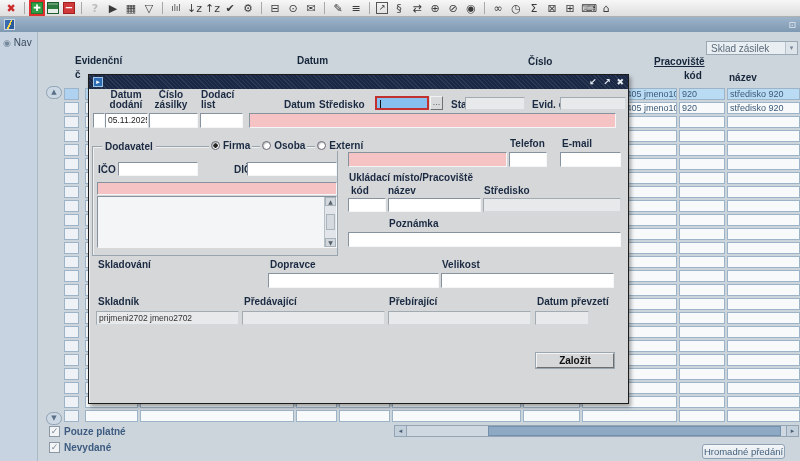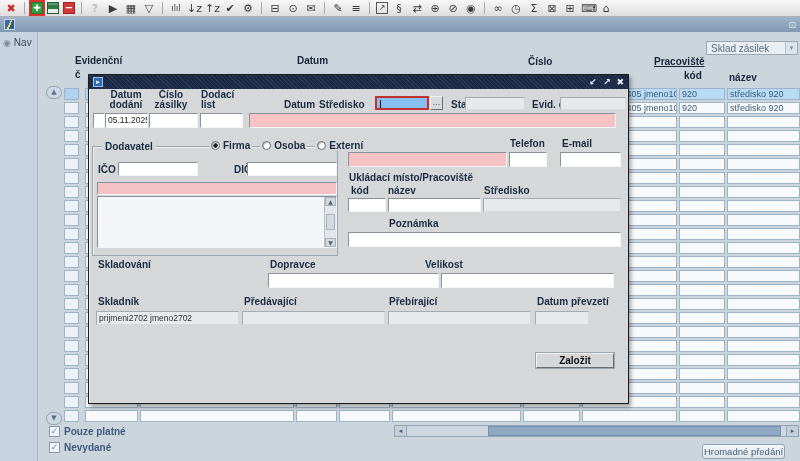--- a/index.html
+++ b/index.html
@@ -594,21 +594,21 @@
       <div class="fld" style="left:259px; top:109px; width:38px; height:14px;"></div>
       <div class="fld" style="left:299px; top:109px; width:93px; height:14px;"></div>
       <div class="fld ro" style="left:394px; top:109px; width:138px; height:14px;"></div>
 
       <span class="dlg-label" style="left:260px; top:130px;margin-left:40px;">Poznámka</span>
       <div class="fld" style="left:259px; top:143px; width:273px; height:15px;"></div>
 
       <span class="dlg-label" style="left:9px; top:171px;">Skladování</span>
       <span class="dlg-label" style="left:181px; top:171px;">Dopravce</span>
       <div class="fld" style="left:179px; top:184px; width:171px; height:15px;"></div>
-      <span class="dlg-label" style="left:336px; top:171px;">Velikost</span>
+      <span class="dlg-label" style="left:353px; top:171px;">Velikost</span>
       <div class="fld" style="left:352px; top:184px; width:173px; height:15px;"></div>
 
       <span class="dlg-label" style="left:9px; top:208px;">Skladník</span>
       <div class="fld ro" style="left:7px; top:222px; width:143px; height:14px;">prijmeni2702 jmeno2702</div>
       <span class="dlg-label" style="left:155px; top:208px;">Předávající</span>
       <div class="fld ro" style="left:153px; top:222px; width:143px; height:14px;"></div>
       <span class="dlg-label" style="left:300px; top:208px;text-align:right;">Přebírající</span>
       <div class="fld ro" style="left:299px; top:222px; width:143px; height:14px;"></div>
       <span class="dlg-label" style="left:448px; top:208px;">Datum převzetí</span>
       <div class="fld ro" style="left:446px; top:222px; width:54px; height:14px;"></div>

